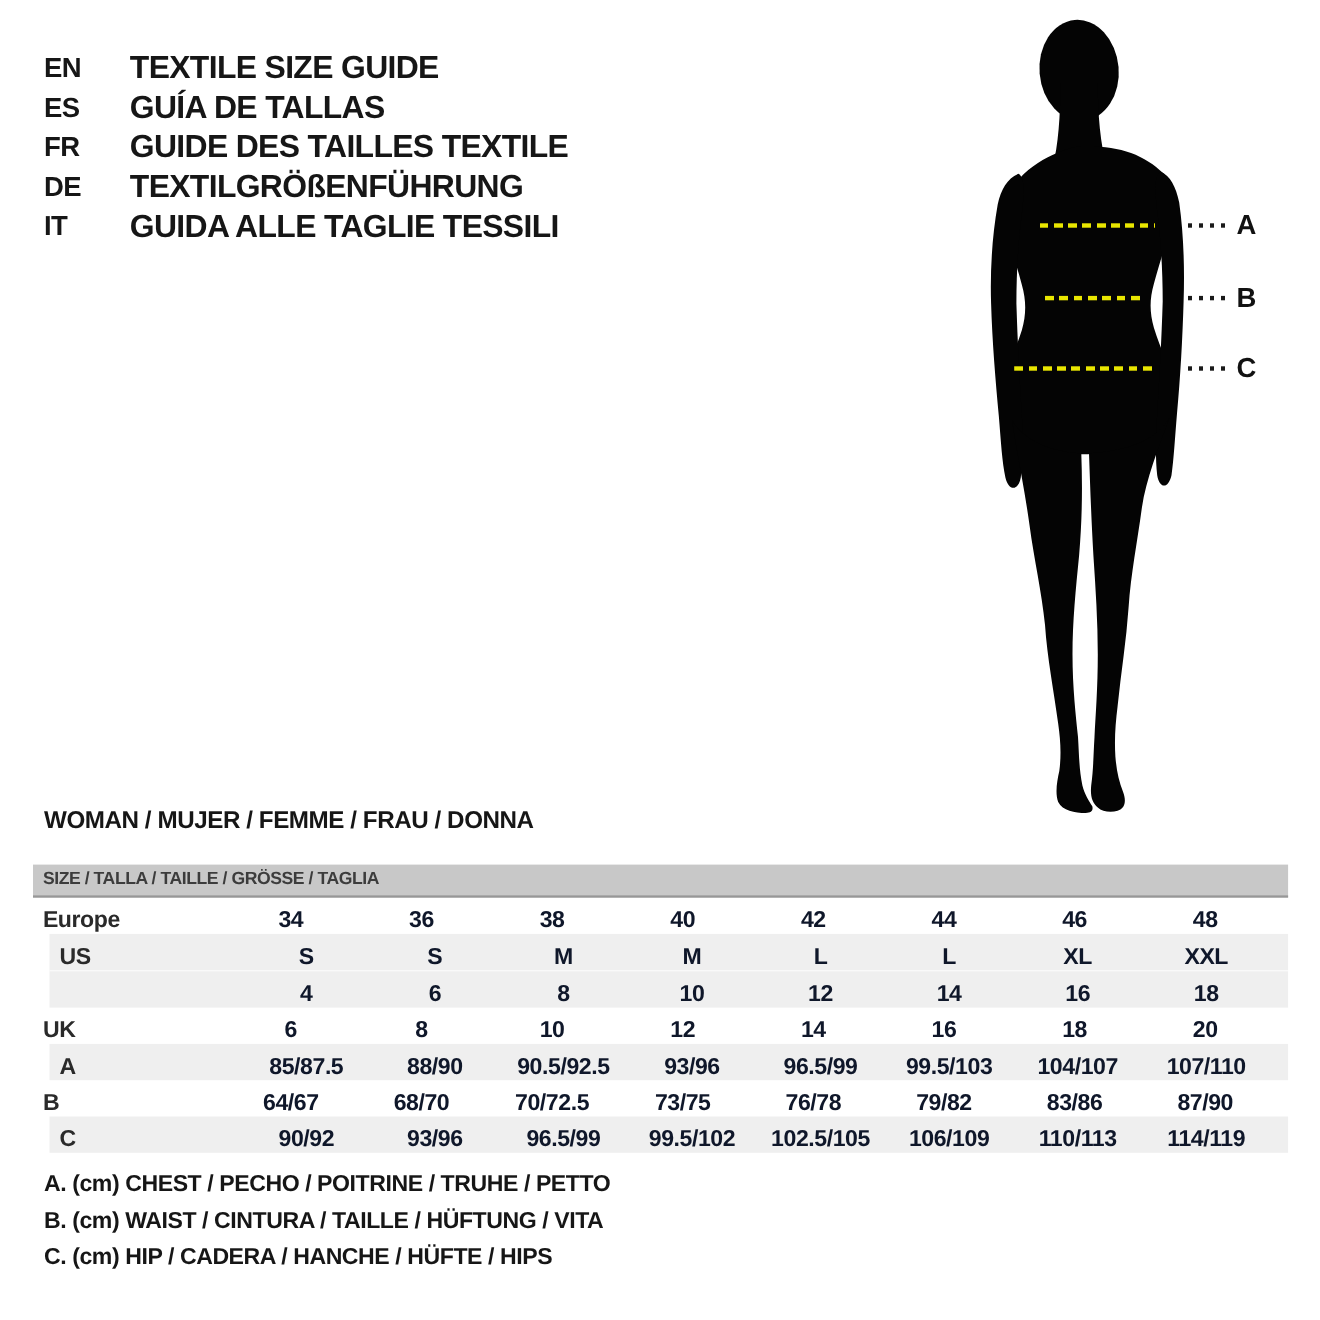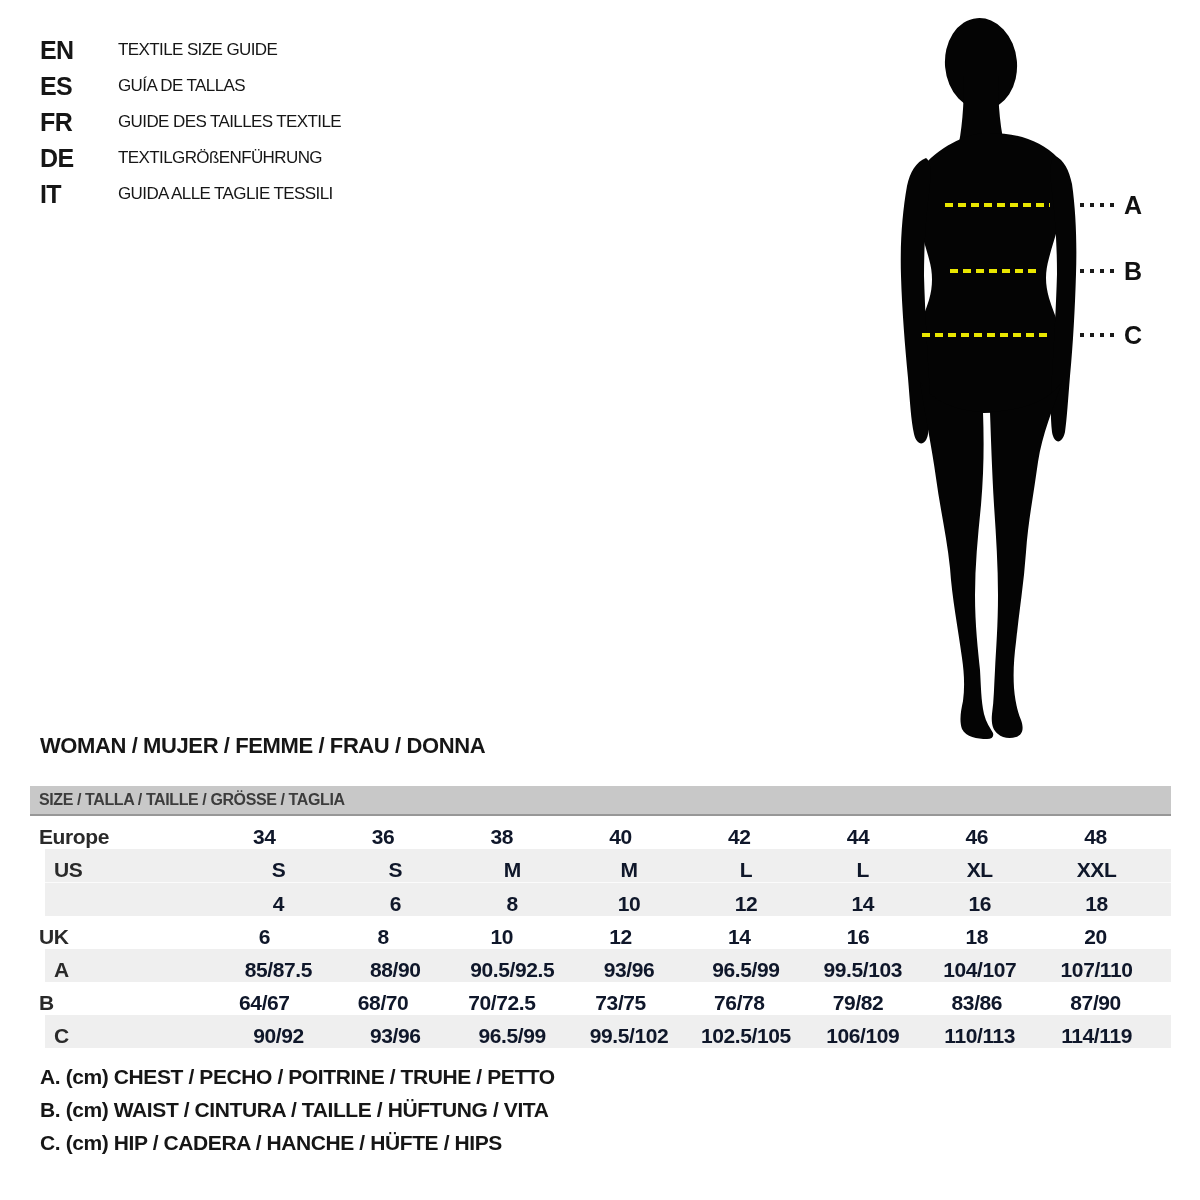--- a/index.html
+++ b/index.html
@@ -1,23 +1,23 @@
 <!DOCTYPE html>
 <html><head>
 <meta charset="utf-8">
 <style>
   html,body{margin:0;padding:0;background:#fff;}
   .page{position:relative;width:1200px;height:1200px;background:#fff;overflow:hidden;
         font-family:"Liberation Sans",sans-serif;color:#161616;}
 
   
-  .langs{position:absolute;left:40px;top:32px;}
+  .langs{position:absolute;left:40px;top:44px;}
   .lang-row{display:flex;height:36px;align-items:center;}
   .lang-code{width:78px;font-weight:700;font-size:25px;letter-spacing:-0.6px;}
-  .lang-label{font-weight:400;font-size:17px;letter-spacing:-0.6px;white-space:nowrap;}
+  .lang-label{font-weight:700;font-size:29px;letter-spacing:-0.6px;white-space:nowrap;}
 
   
   .figure-svg{position:absolute;left:880px;top:10px;}
   .mline{position:absolute;height:4px;}
   .mline.yellow{background:repeating-linear-gradient(90deg,#e9e600 0 8px,transparent 8px 13px);}
   .mline.dots{background:repeating-linear-gradient(90deg,#1a1a1a 0 4px,transparent 4px 10px);}
   .mlabel{position:absolute;font-size:25px;font-weight:700;color:#111;line-height:28px;}
 
   
   .section-title{position:absolute;left:40px;top:733px;font-size:22px;font-weight:700;letter-spacing:-0.4px;}

